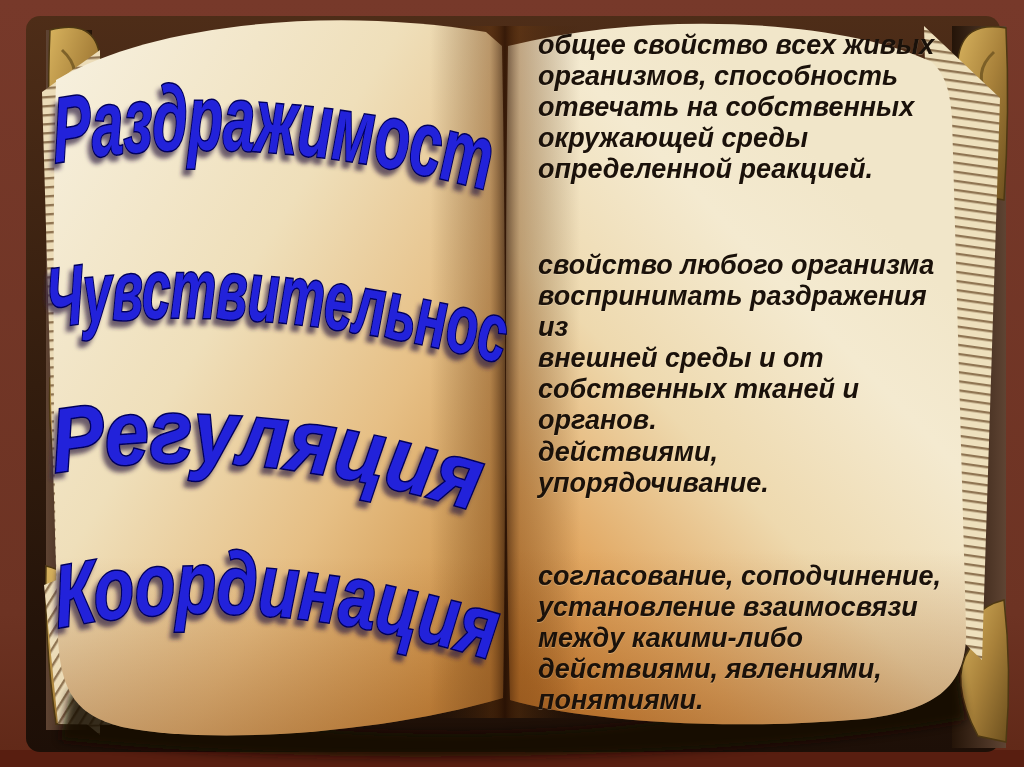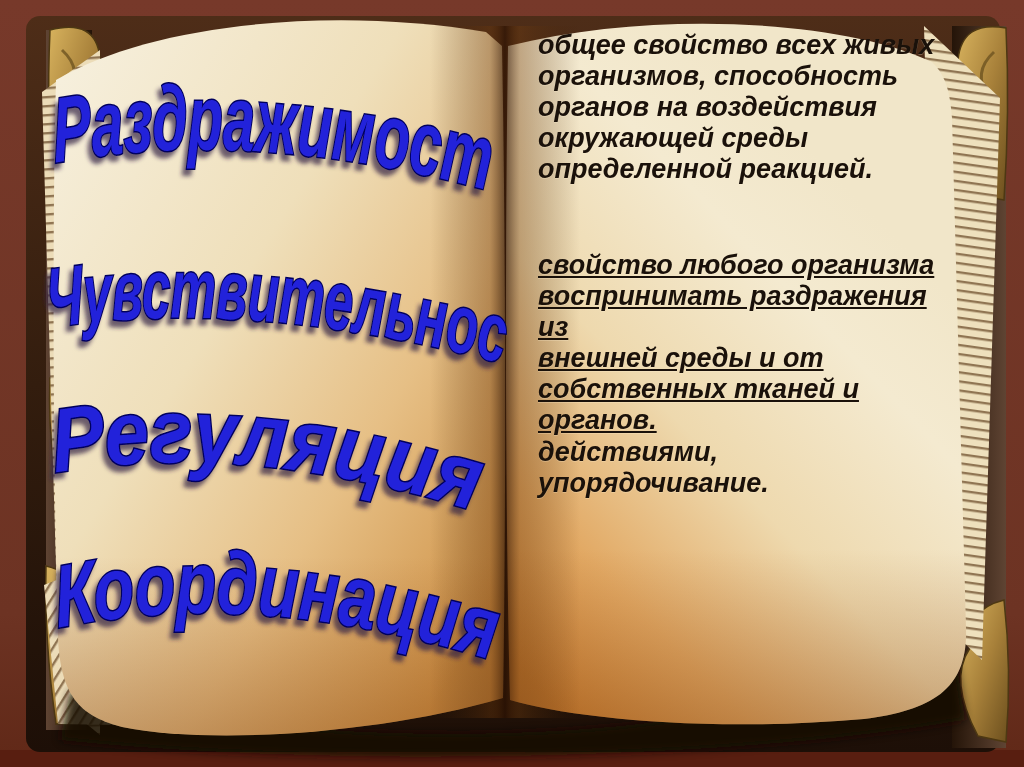--- a/index.html
+++ b/index.html
@@ -38,21 +38,21 @@
     font-family: "Liberation Sans", sans-serif;
     font-style: italic;
     font-weight: 700;
     font-size: 27px;
     line-height: 31px;
     color: #1a110a;
     white-space: pre-line;
     text-shadow: 0 1px 0 rgba(255,244,214,0.25);
   }
   .d1 { top: 30px; }
-  .d2 { top: 250px; text-decoration: underline; }
+  .d2 { top: 250px; }
   .d3 { top: 437px; }
   .d4 { top: 561px; }
 </style>
 </head>
 <body>
 
 <div class="stage">
 
   <svg width="1024" height="767" viewBox="0 0 1024 767">
     <defs>
@@ -196,22 +196,27 @@
       <g filter="url(#wshadow)">
         <g transform="scale(0.75,1)">
           <text class="wordart t4"><textPath href="#wpath4">Координация -</textPath></text>
         </g>
       </g>
     </g>
   </svg>
 
   <div class="def d1">общее свойство всех живых
 организмов, способность
-органов на воздействия
+отвечать на собственных
 окружающей среды
 определенной реакцией.</div>
   <div class="def d2">свойство любого организма
 воспринимать раздражения из
 внешней среды и от
 собственных тканей и
 органов.</div>
   <div class="def d3">действиями, упорядочивание.</div>
+  <div class="def d4">согласование, соподчинение,
+установление взаимосвязи
+между какими-либо
+действиями, явлениями,
+понятиями.</div>
 </div>
 
 </body></html>

